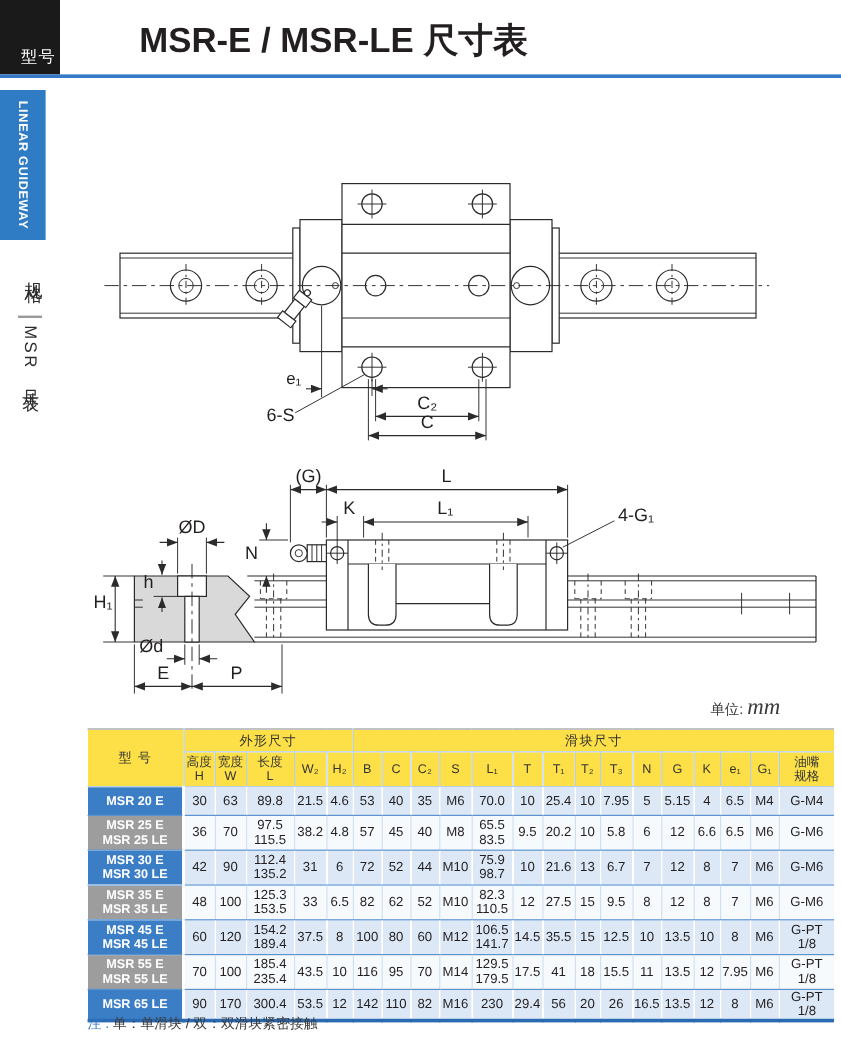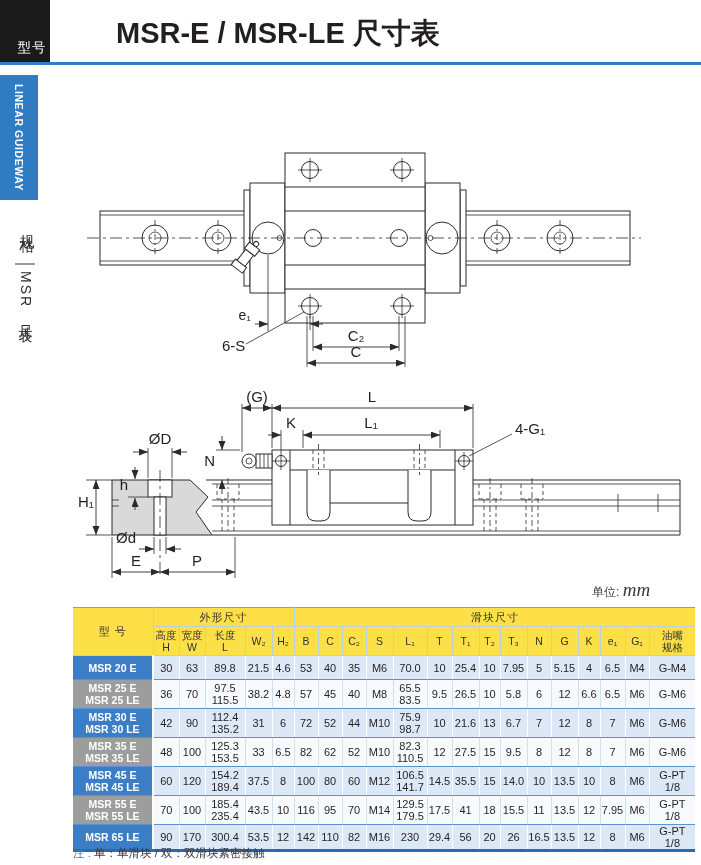--- a/index.html
+++ b/index.html
@@ -423,21 +423,21 @@
         <td class="val">70</td>
         <td class="val">97.5<br>115.5</td>
         <td class="val">38.2</td>
         <td class="val">4.8</td>
         <td class="val">57</td>
         <td class="val">45</td>
         <td class="val">40</td>
         <td class="val">M8</td>
         <td class="val">65.5<br>83.5</td>
         <td class="val">9.5</td>
-        <td class="val">26.5</td>
+        <td class="val">20.2</td>
         <td class="val">10</td>
         <td class="val">5.8</td>
         <td class="val">6</td>
         <td class="val">12</td>
         <td class="val">6.6</td>
         <td class="val">6.5</td>
         <td class="val">M6</td>
         <td class="val">G-M6</td>
       </tr>
       <tr class="r-blue dbl">
@@ -494,21 +494,21 @@
         <td class="val">37.5</td>
         <td class="val">8</td>
         <td class="val">100</td>
         <td class="val">80</td>
         <td class="val">60</td>
         <td class="val">M12</td>
         <td class="val">106.5<br>141.7</td>
         <td class="val">14.5</td>
         <td class="val">35.5</td>
         <td class="val">15</td>
-        <td class="val">14.0</td>
+        <td class="val">12.5</td>
         <td class="val">10</td>
         <td class="val">13.5</td>
         <td class="val">10</td>
         <td class="val">8</td>
         <td class="val">M6</td>
         <td class="val">G-PT<br>1/8</td>
       </tr>
       <tr class="r-gray dbl">
         <td class="m">MSR 55 E<br>MSR 55 LE</td>
         <td class="val">70</td>

